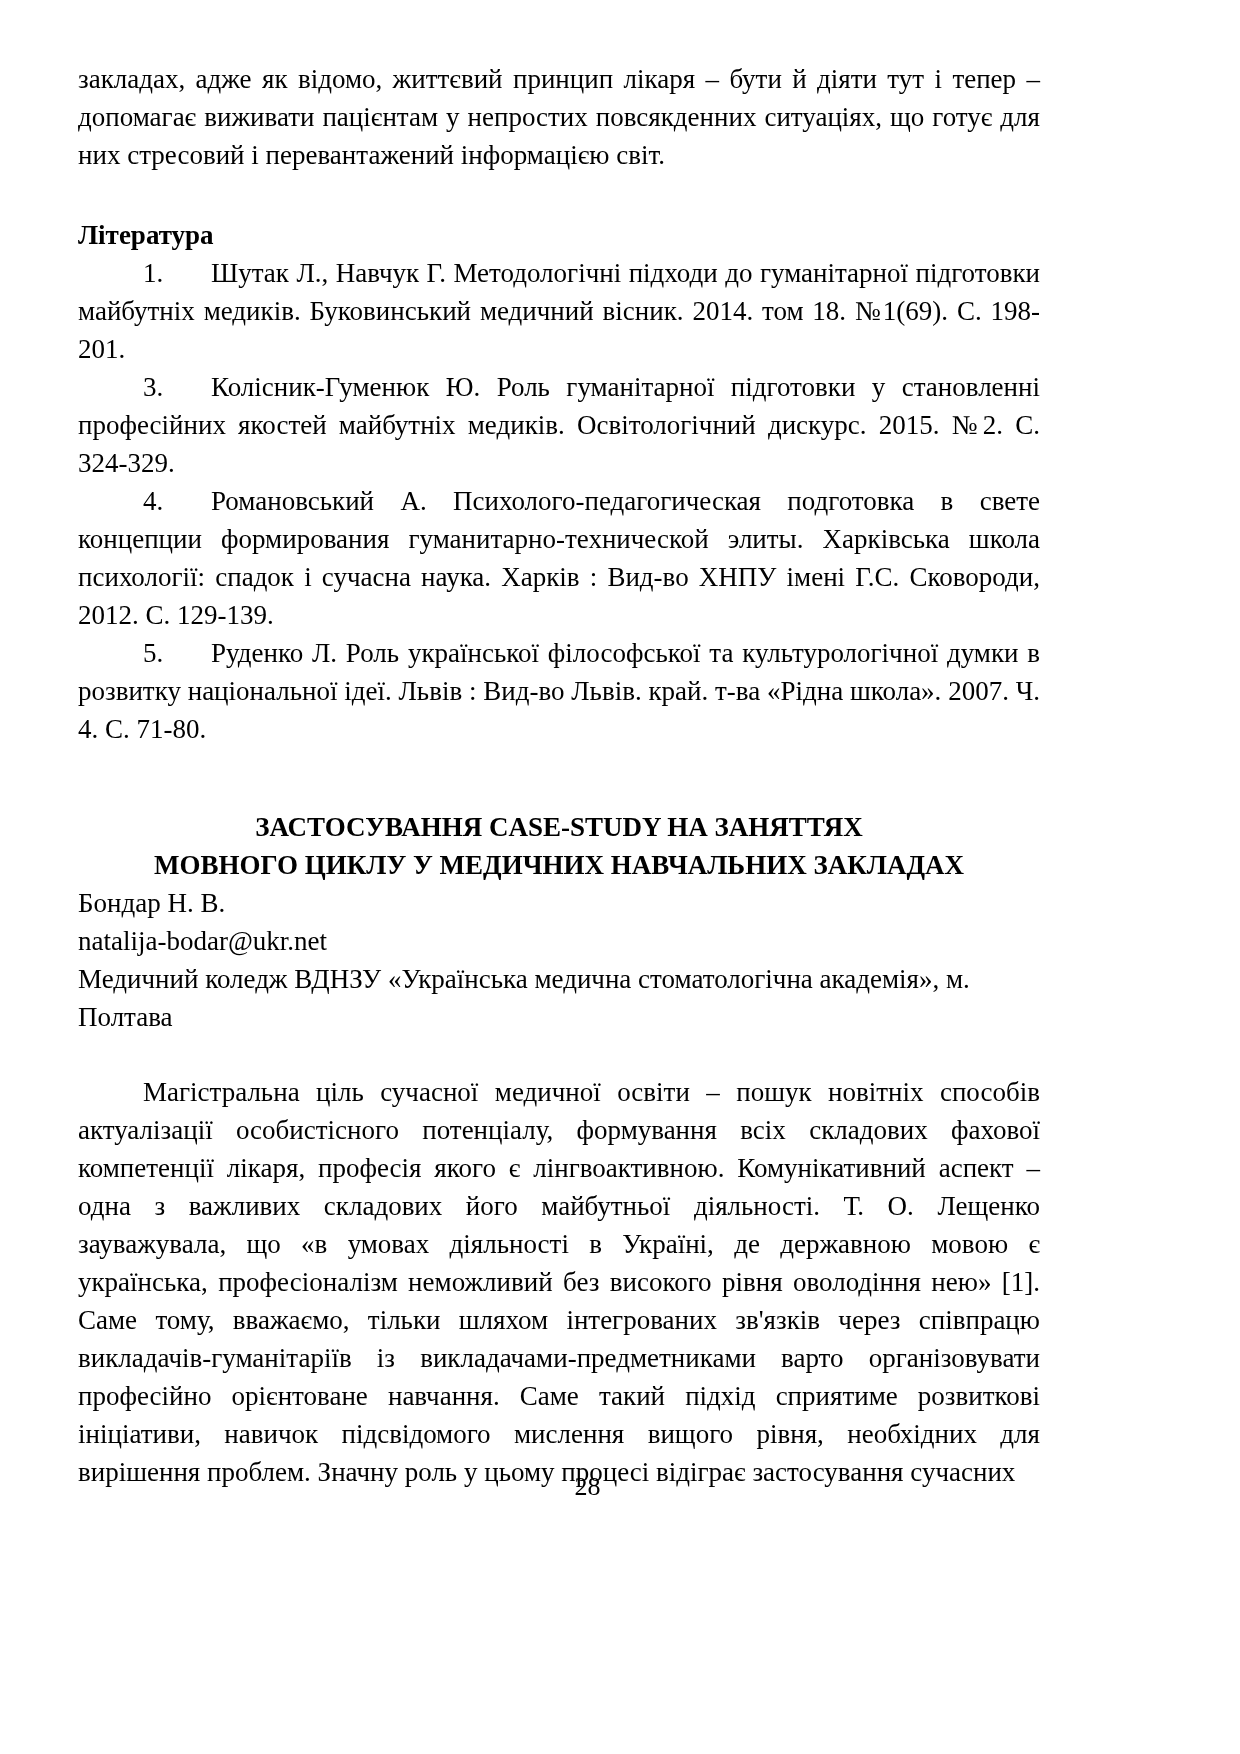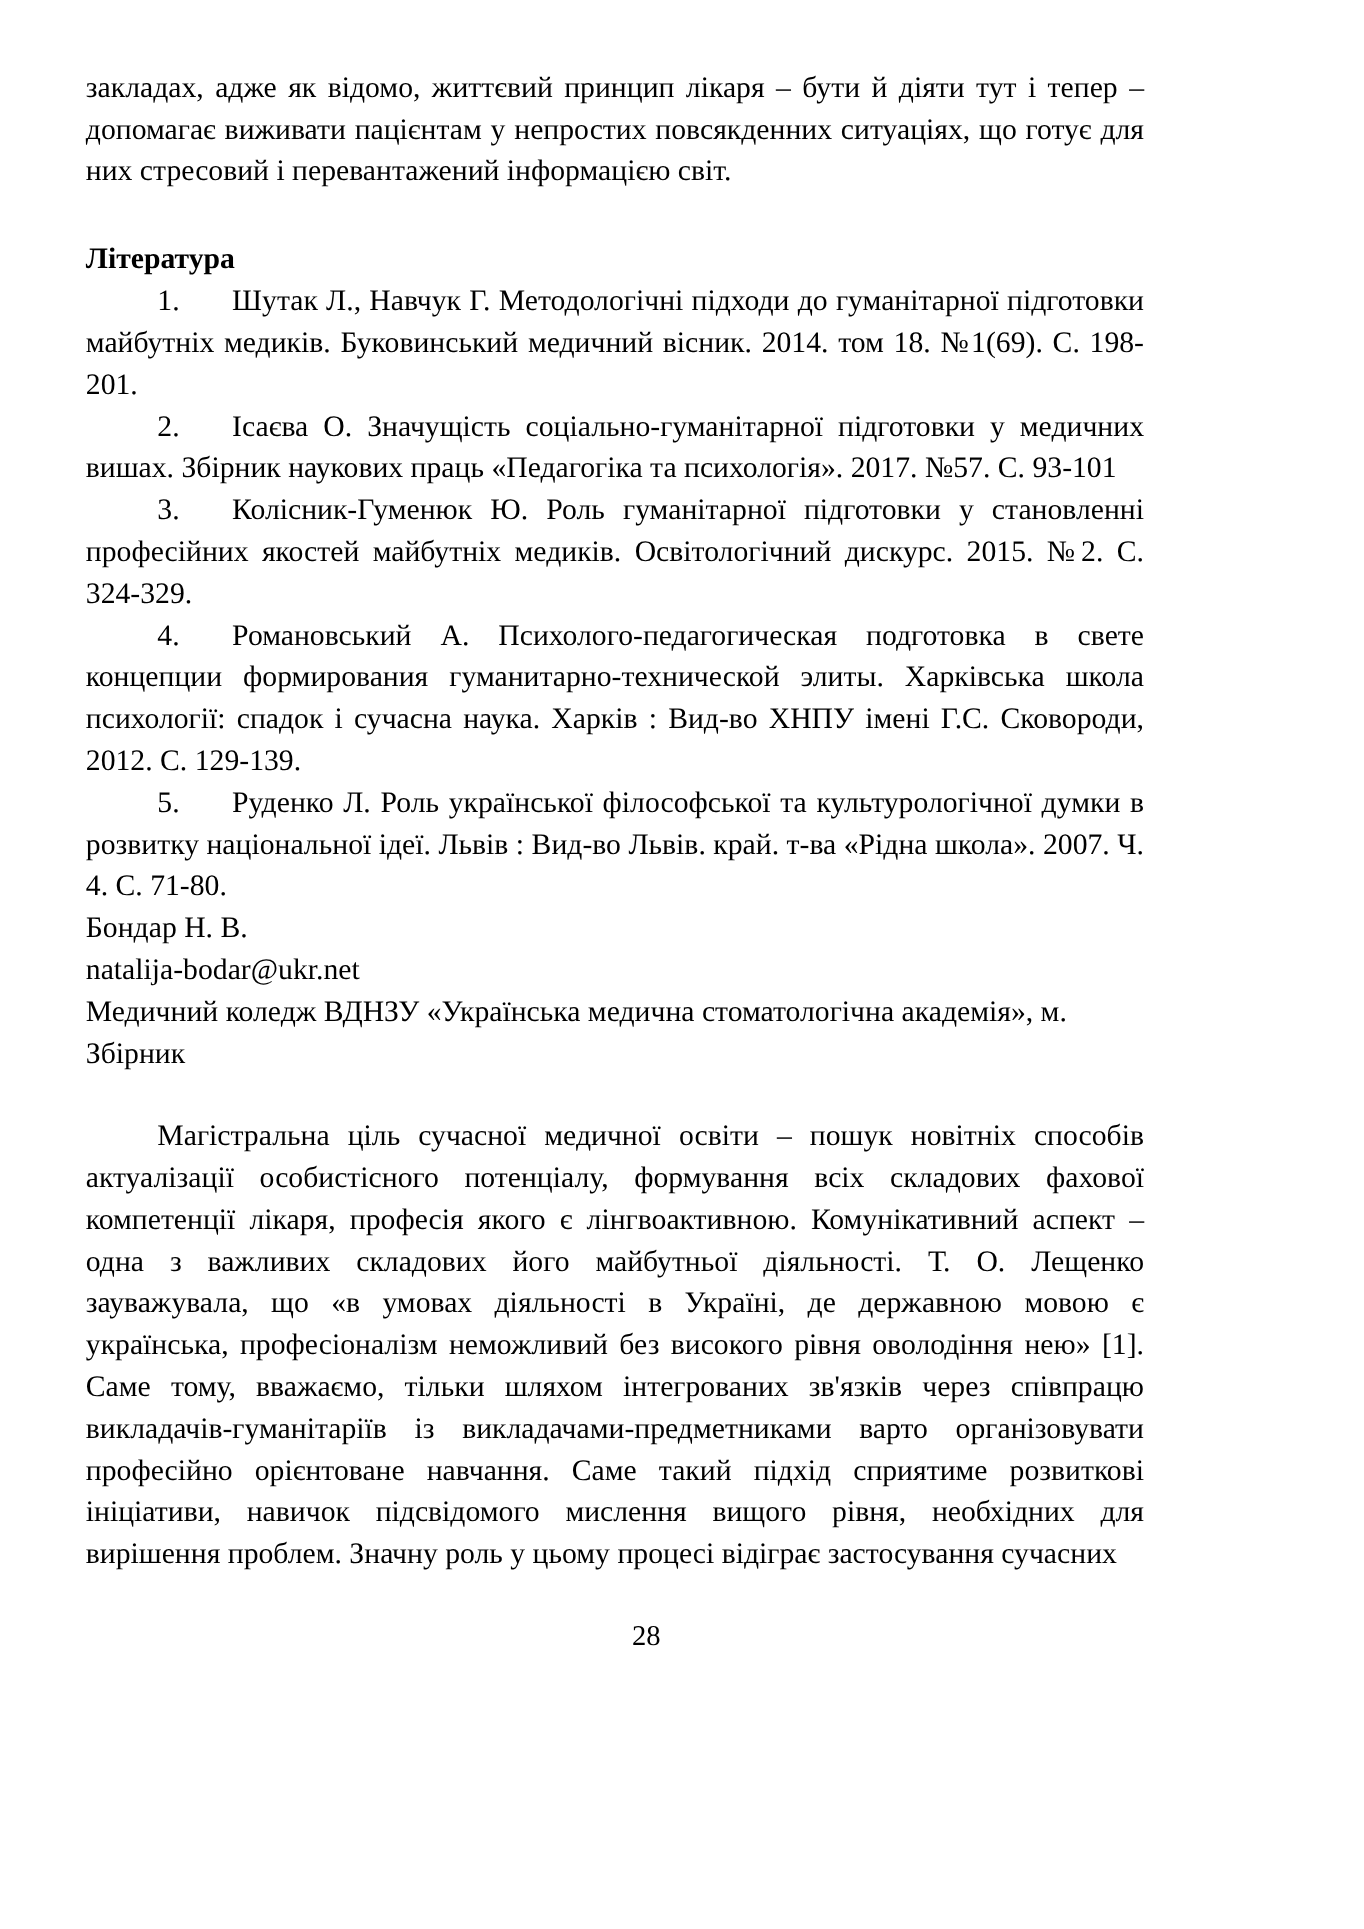--- a/index.html
+++ b/index.html
@@ -72,38 +72,39 @@
 <div class="page">
 
   <p class="para">закладах, адже як відомо, життєвий принцип лікаря – бути й діяти тут і тепер – допомагає виживати пацієнтам у непростих повсякденних ситуаціях, що готує для них стресовий і перевантажений інформацією світ.</p>
 
   <h2 class="lit-heading">Література</h2>
 
   <p class="ref">
     <span class="ref-num">1.</span><span>Шутак Л., Навчук Г. Методологічні підходи до гуманітарної підготовки майбутніх медиків. Буковинський медичний вісник. 2014. том 18. №1(69). С. 198-201.</span>
   </p>
 
-  <p class="ref">
-    <span class="ref-num">2.</span><span>Ісаєва О. Значущість соціально-гуманітарної підготовки у медичних вишах. Збірник наукових праць «Педагогіка та психологія». 2017. №57. С. 93-101</span>
-  </p>
 
   <p class="ref">
     <span class="ref-num">3.</span><span>Колісник-Гуменюк Ю. Роль гуманітарної підготовки у становленні професійних якостей майбутніх медиків. Освітологічний дискурс. 2015. №2. С. 324-329.</span>
   </p>
 
   <p class="ref">
     <span class="ref-num">4.</span><span>Романовський А. Психолого-педагогическая подготовка в свете концепции формирования гуманитарно-технической элиты. Харківська школа психології: спадок і сучасна наука. Харків : Вид-во ХНПУ імені Г.С. Сковороди, 2012. С. 129-139.</span>
   </p>
 
   <p class="ref">
     <span class="ref-num">5.</span><span>Руденко Л. Роль української філософської та культурологічної думки в розвитку національної ідеї. Львів : Вид-во Львів. край. т-ва «Рідна школа». 2007. Ч. 4. С. 71-80.</span>
   </p>
 
+  <div class="article-title">
+    <div>ЗАСТОСУВАННЯ CASE-STUDY НА ЗАНЯТТЯХ</div>
+    <div>МОВНОГО ЦИКЛУ У МЕДИЧНИХ НАВЧАЛЬНИХ ЗАКЛАДАХ</div>
+  </div>
 
   <div class="centered-line">Бондар Н. В.</div>
   <div class="centered-line">natalija-bodar@ukr.net</div>
-  <div class="centered-line">Медичний коледж ВДНЗУ «Українська медична стоматологічна академія», м. Збірник</div>
+  <div class="centered-line">Медичний коледж ВДНЗУ «Українська медична стоматологічна академія», м. Полтава</div>
 
   <p class="article-body">Магістральна ціль сучасної медичної освіти – пошук новітніх способів актуалізації особистісного потенціалу, формування всіх складових фахової компетенції лікаря, професія якого є лінгвоактивною. Комунікативний аспект – одна з важливих складових його майбутньої діяльності. Т. О. Лещенко зауважувала, що «в умовах діяльності в Україні, де державною мовою є українська, професіоналізм неможливий без високого рівня оволодіння нею» [1]. Саме тому, вважаємо, тільки шляхом інтегрованих зв'язків через співпрацю викладачів-гуманітаріїв із викладачами-предметниками варто організовувати професійно орієнтоване навчання. Саме такий підхід сприятиме розвиткові ініціативи, навичок підсвідомого мислення вищого рівня, необхідних для вирішення проблем. Значну роль у цьому процесі відіграє застосування сучасних</p>
 
   <div class="page-number">28</div>
 
 </div>
 
 </body></html>

